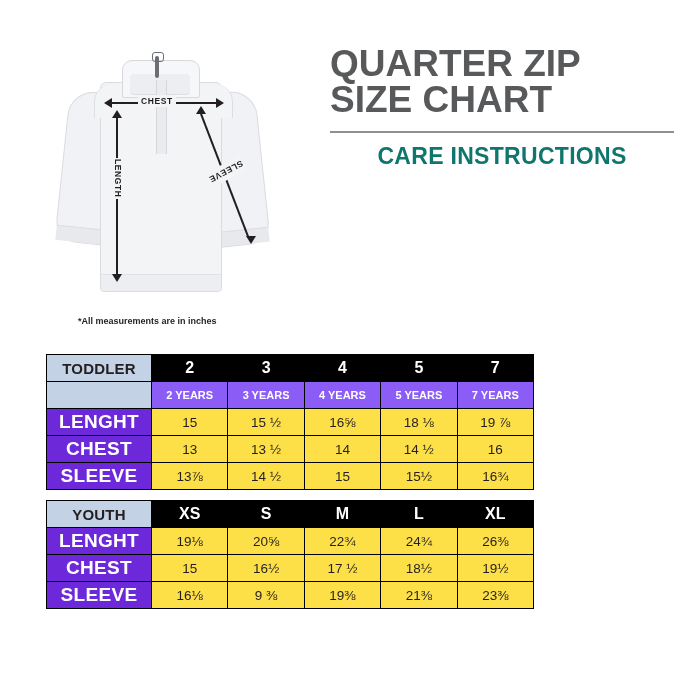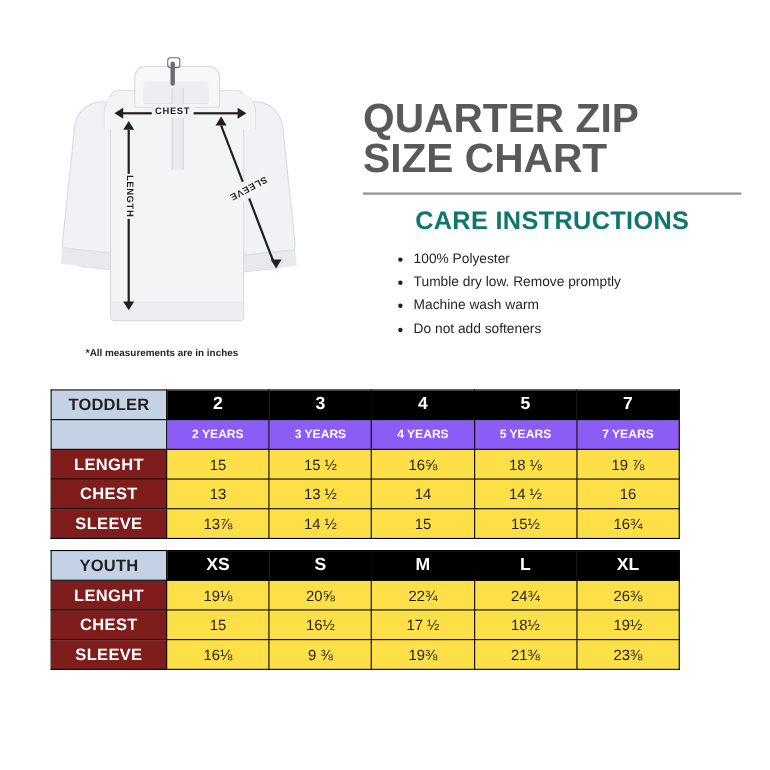--- a/index.html
+++ b/index.html
@@ -194,21 +194,20 @@
     font-size: 9px;
     font-weight: bold;
     color: #231f20;
   }
 
   
   .header-block {
     flex: 1 1 auto;
     padding: 46px 26px 0 10px;
     box-sizing: border-box;
-    margin-top: 44px;
   }
   .title-main {
     font-size: 37px;
     line-height: 0.98;
     font-weight: bold;
     color: #58595b;
     letter-spacing: 0px;
     margin: 0;
   }
   .title-rule {
@@ -235,21 +234,21 @@
     line-height: 1.15;
   }
 
   
   .tables {
     padding: 0 46px;
     box-sizing: border-box;
   }
   table {
     border-collapse: collapse;
-    width: 572px;
+    width: 488px;
     table-layout: fixed;
   }
   table.toddler { margin-top: 2px; }
   table.youth { margin-top: 10px; }
 
   td, th {
     border: 1px solid #000000;
     text-align: center;
     font-size: 14px;
     padding: 0;
@@ -270,24 +269,24 @@
     font-size: 16px;
   }
   .sub-dark {
     background: #8b5cf6;
     color: #ffffff;
     font-size: 11px;
     font-weight: bold;
     height: 22px;
   }
   .rowlabel {
-    background: #7f1d1d;
+    background: #6d28d9;
     color: #ffffff;
     font-weight: bold;
-    font-size: 15px;
+    font-size: 19px;
     letter-spacing: .3px;
   }
   .val { font-size: 13.5px; }
   .col-label { width: 104px; }
 </style>
 </head>
 <body>
 
 <div class="top">
 
@@ -326,26 +325,20 @@
     </div>
 
     <div class="footnote">*All measurements are in inches</div>
   </div>
 
   <div class="header-block">
     <div class="title-main">QUARTER ZIP</div>
     <div class="title-main">SIZE CHART</div>
     <div class="title-rule"></div>
     <div class="title-care">CARE INSTRUCTIONS</div>
-    <ul class="care-list">
-      <li>100% Polyester</li>
-      <li>Tumble dry low. Remove promptly</li>
-      <li>Machine wash warm</li>
-      <li>Do not add softeners</li>
-    </ul>
   </div>
 </div>
 
 <div class="tables">
 
   <table class="toddler">
     <tbody>
         <tr>
       <td class="corner col-label">TODDLER</td>
       <td class="hdr-dark">2</td>

